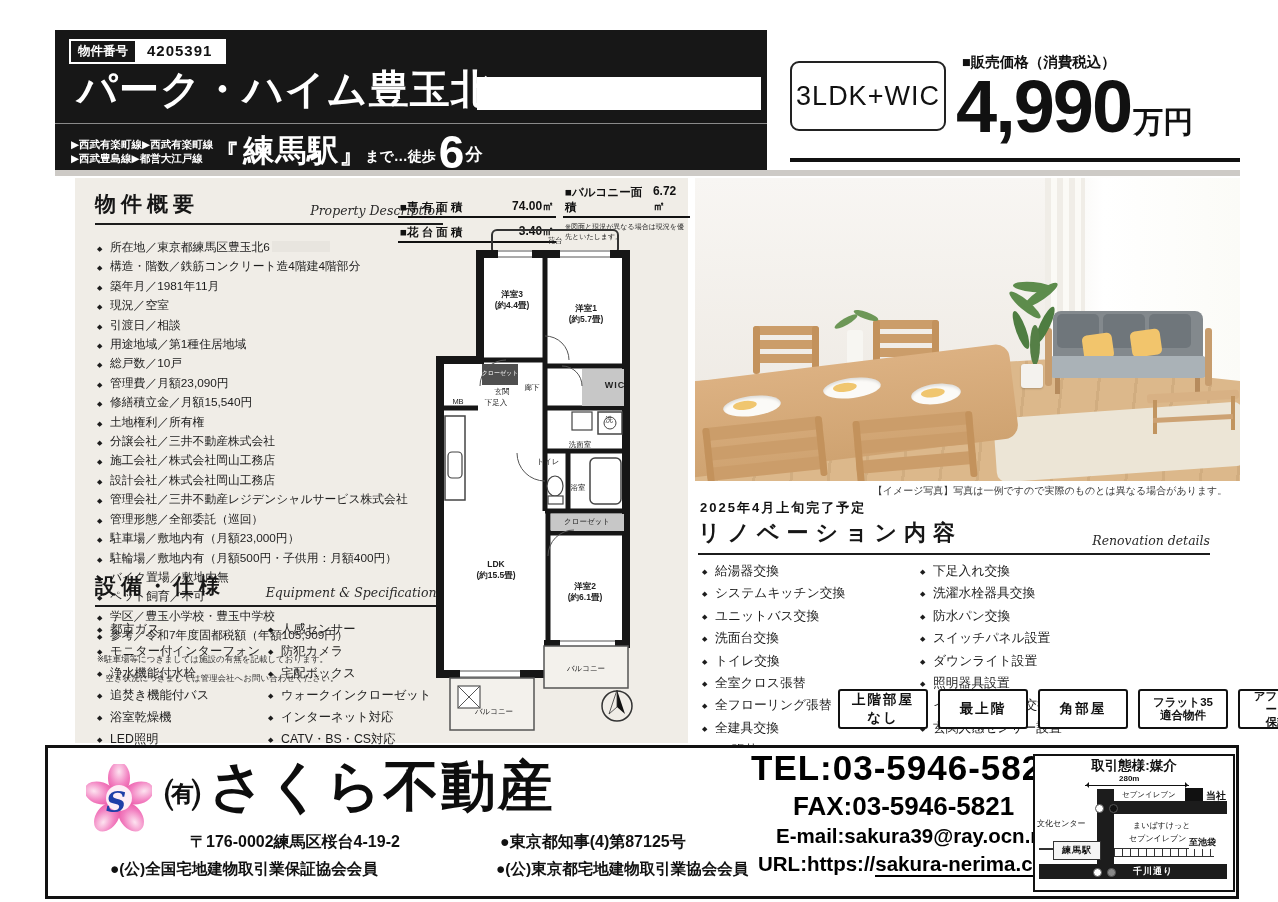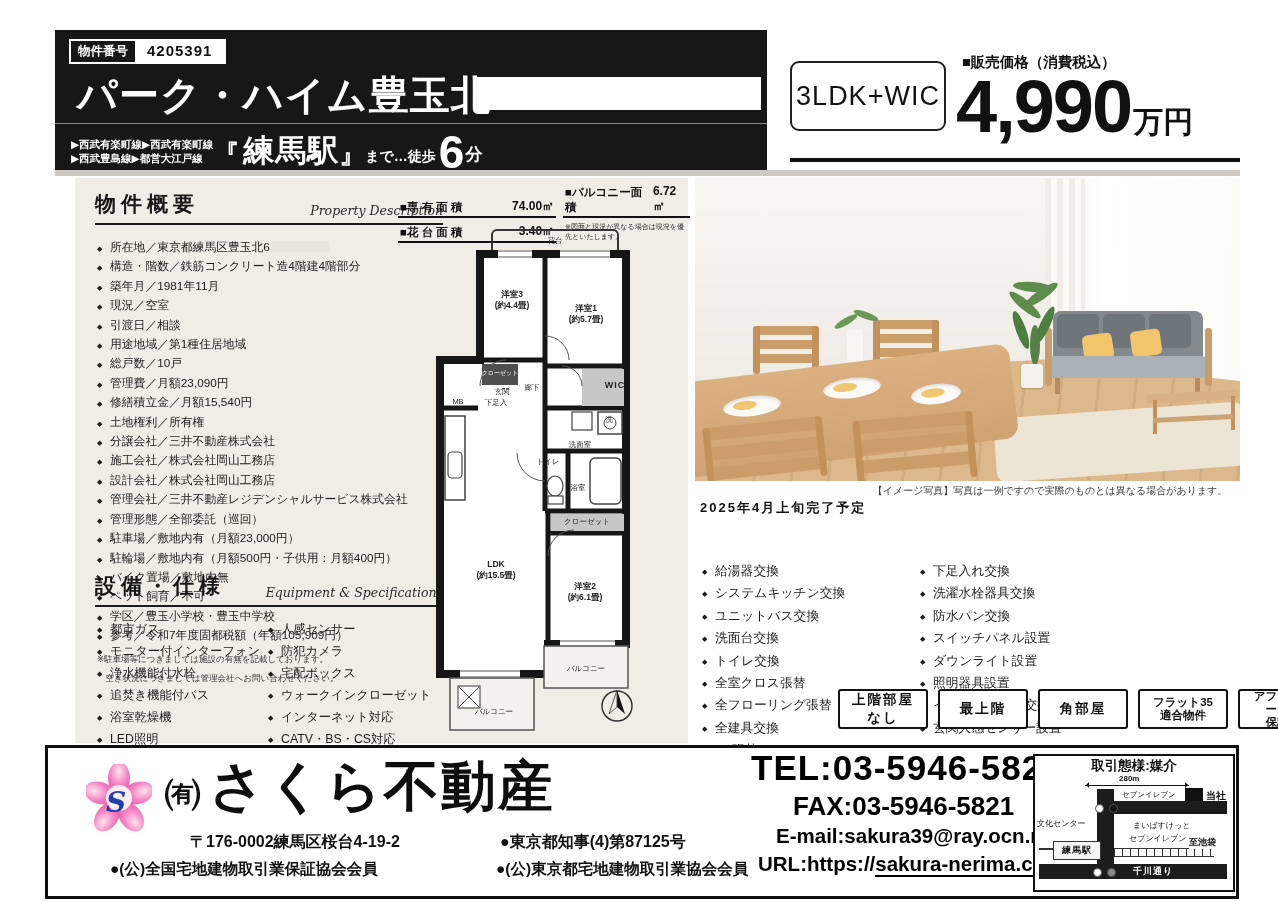--- a/index.html
+++ b/index.html
@@ -6,21 +6,21 @@
   .page{position:relative;width:1278px;height:902px;background:#fff;overflow:hidden;
         font-family:"Liberation Sans","DejaVu Sans",sans-serif;color:#1a1a1a;}
   .abs{position:absolute;}
 
   
   .hdr{position:absolute;left:55px;top:30px;width:712px;height:140px;background:#171717;color:#fff;}
   .hdr-shadow{position:absolute;left:55px;top:170px;width:1185px;height:6px;background:#cdcac6;}
   .pno{position:absolute;left:14px;top:9px;display:inline-flex;border:2px solid #fff;}
   .pno-l{background:#171717;color:#fff;font-size:12.5px;font-weight:bold;padding:2px 7px;}
   .pno-v{background:#fff;color:#111;font-size:15px;font-weight:bold;padding:1px 12px;letter-spacing:1px;}
-  .hdr-title{position:absolute;left:22px;top:38px;font-size:40px;font-weight:bold;letter-spacing:1px;}
+  .hdr-title{position:absolute;left:22px;top:32px;font-size:40px;font-weight:bold;letter-spacing:1px;}
   .hdr-blank{position:absolute;left:422px;top:47px;width:284px;height:33px;background:#fff;}
   .hdr-div{position:absolute;left:0;top:93px;width:712px;height:1px;background:#8a8a8a;}
   .sta{position:absolute;left:16px;top:100px;display:flex;align-items:flex-end;}
   .sta-lines{font-size:10.5px;line-height:14px;font-weight:bold;padding-bottom:7px;}
   .sta-big{font-size:31px;font-weight:bold;letter-spacing:1px;margin-left:4px;}
   .sta-brk{font-size:26px;font-weight:bold;}
   .sta-mid{font-size:14px;font-weight:bold;padding-bottom:6px;}
   .sta-min{font-size:46px;font-weight:bold;line-height:40px;margin:0 1px 0 3px;}
   .sta-unit{font-size:17px;font-weight:bold;padding-bottom:6px;}
 
@@ -444,20 +444,24 @@
       <div class="ph-slat" style="top:0;height:13px;"></div>
         <div class="ph-slat" style="top:20px;height:13px;"></div>
         <div class="ph-slat" style="top:40px;height:13px;"></div>
       <div class="ph-chairpost" style="left:0;top:0;height:66px;"></div>
         <div class="ph-chairpost" style="right:0;top:0;height:66px;"></div>
     </div>
   </div>
   <div class="photo-caption">【イメージ写真】写真は一例ですので実際のものとは異なる場合があります。</div>
 
   <div class="rv-date">2025年4月上旬完了予定</div>
+  <div class="sec-head abs rv-head">
+    <span class="sec-title">リノベーション内容</span>
+    <span class="sec-en">Renovation details</span>
+  </div>
   <div class="rv-cols">
     <ul class="blist rv-list rv-col1">
 
     <li>給湯器交換</li>
         <li>システムキッチン交換</li>
         <li>ユニットバス交換</li>
         <li>洗面台交換</li>
         <li>トイレ交換</li>
         <li>全室クロス張替</li>
         <li>全フローリング張替</li>

